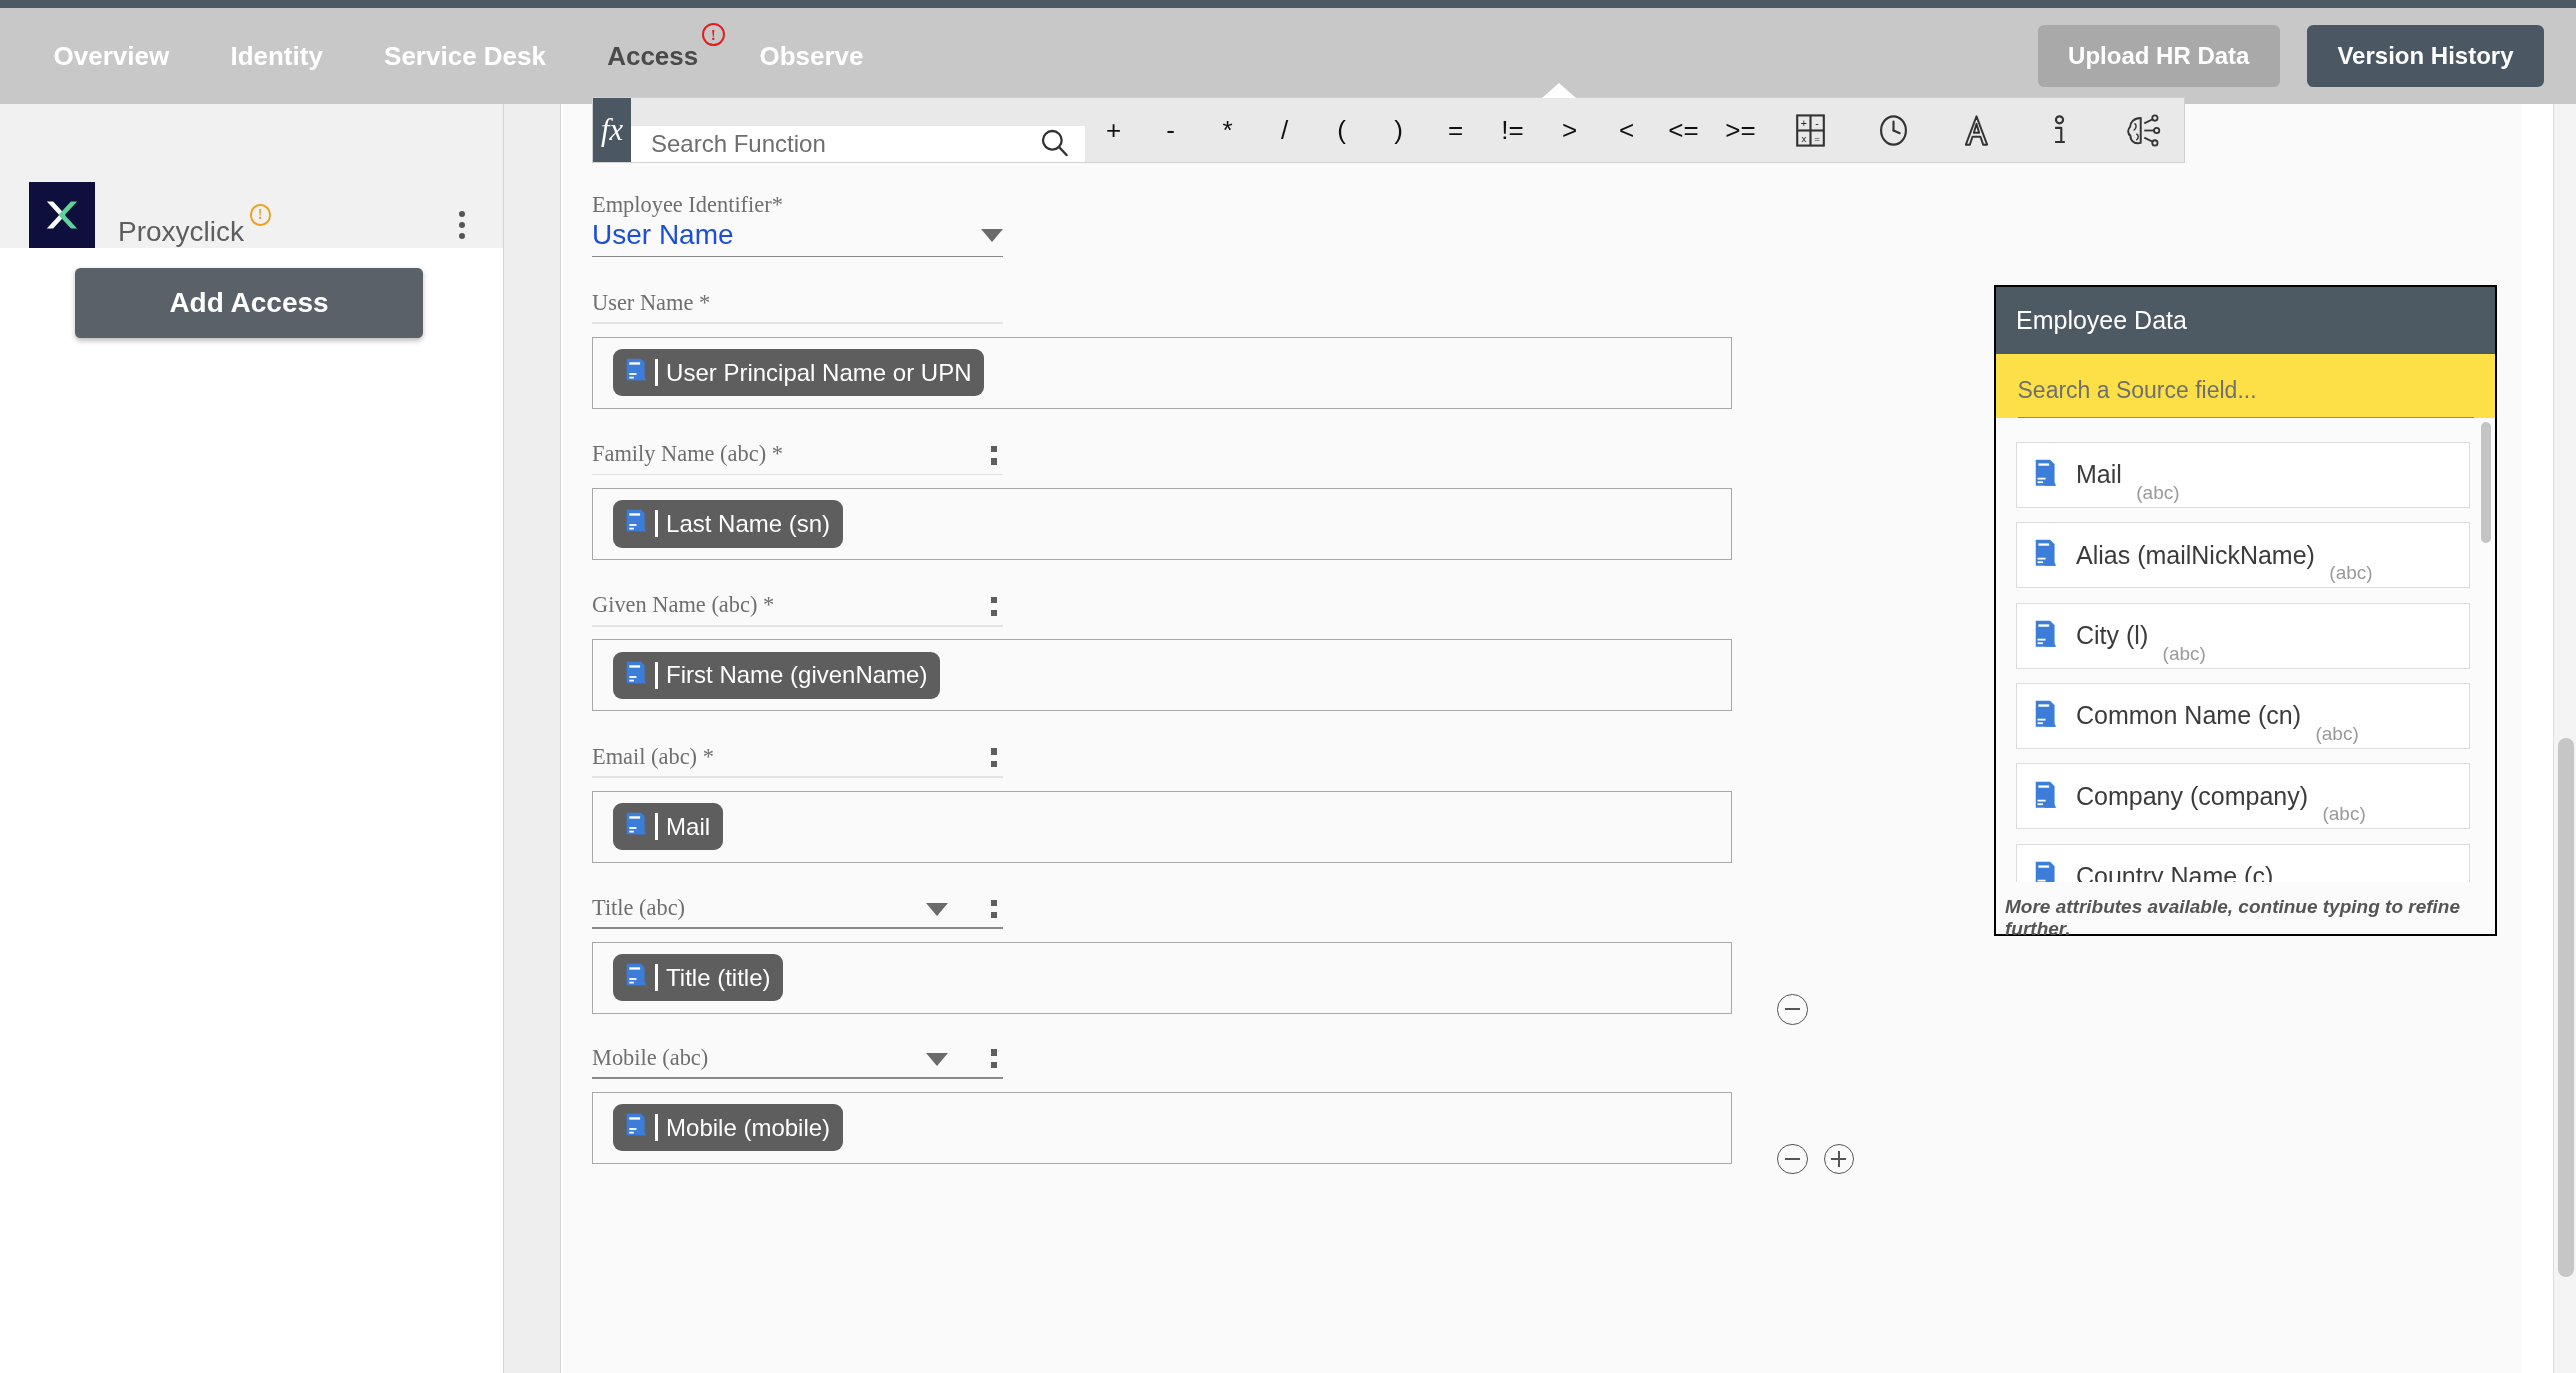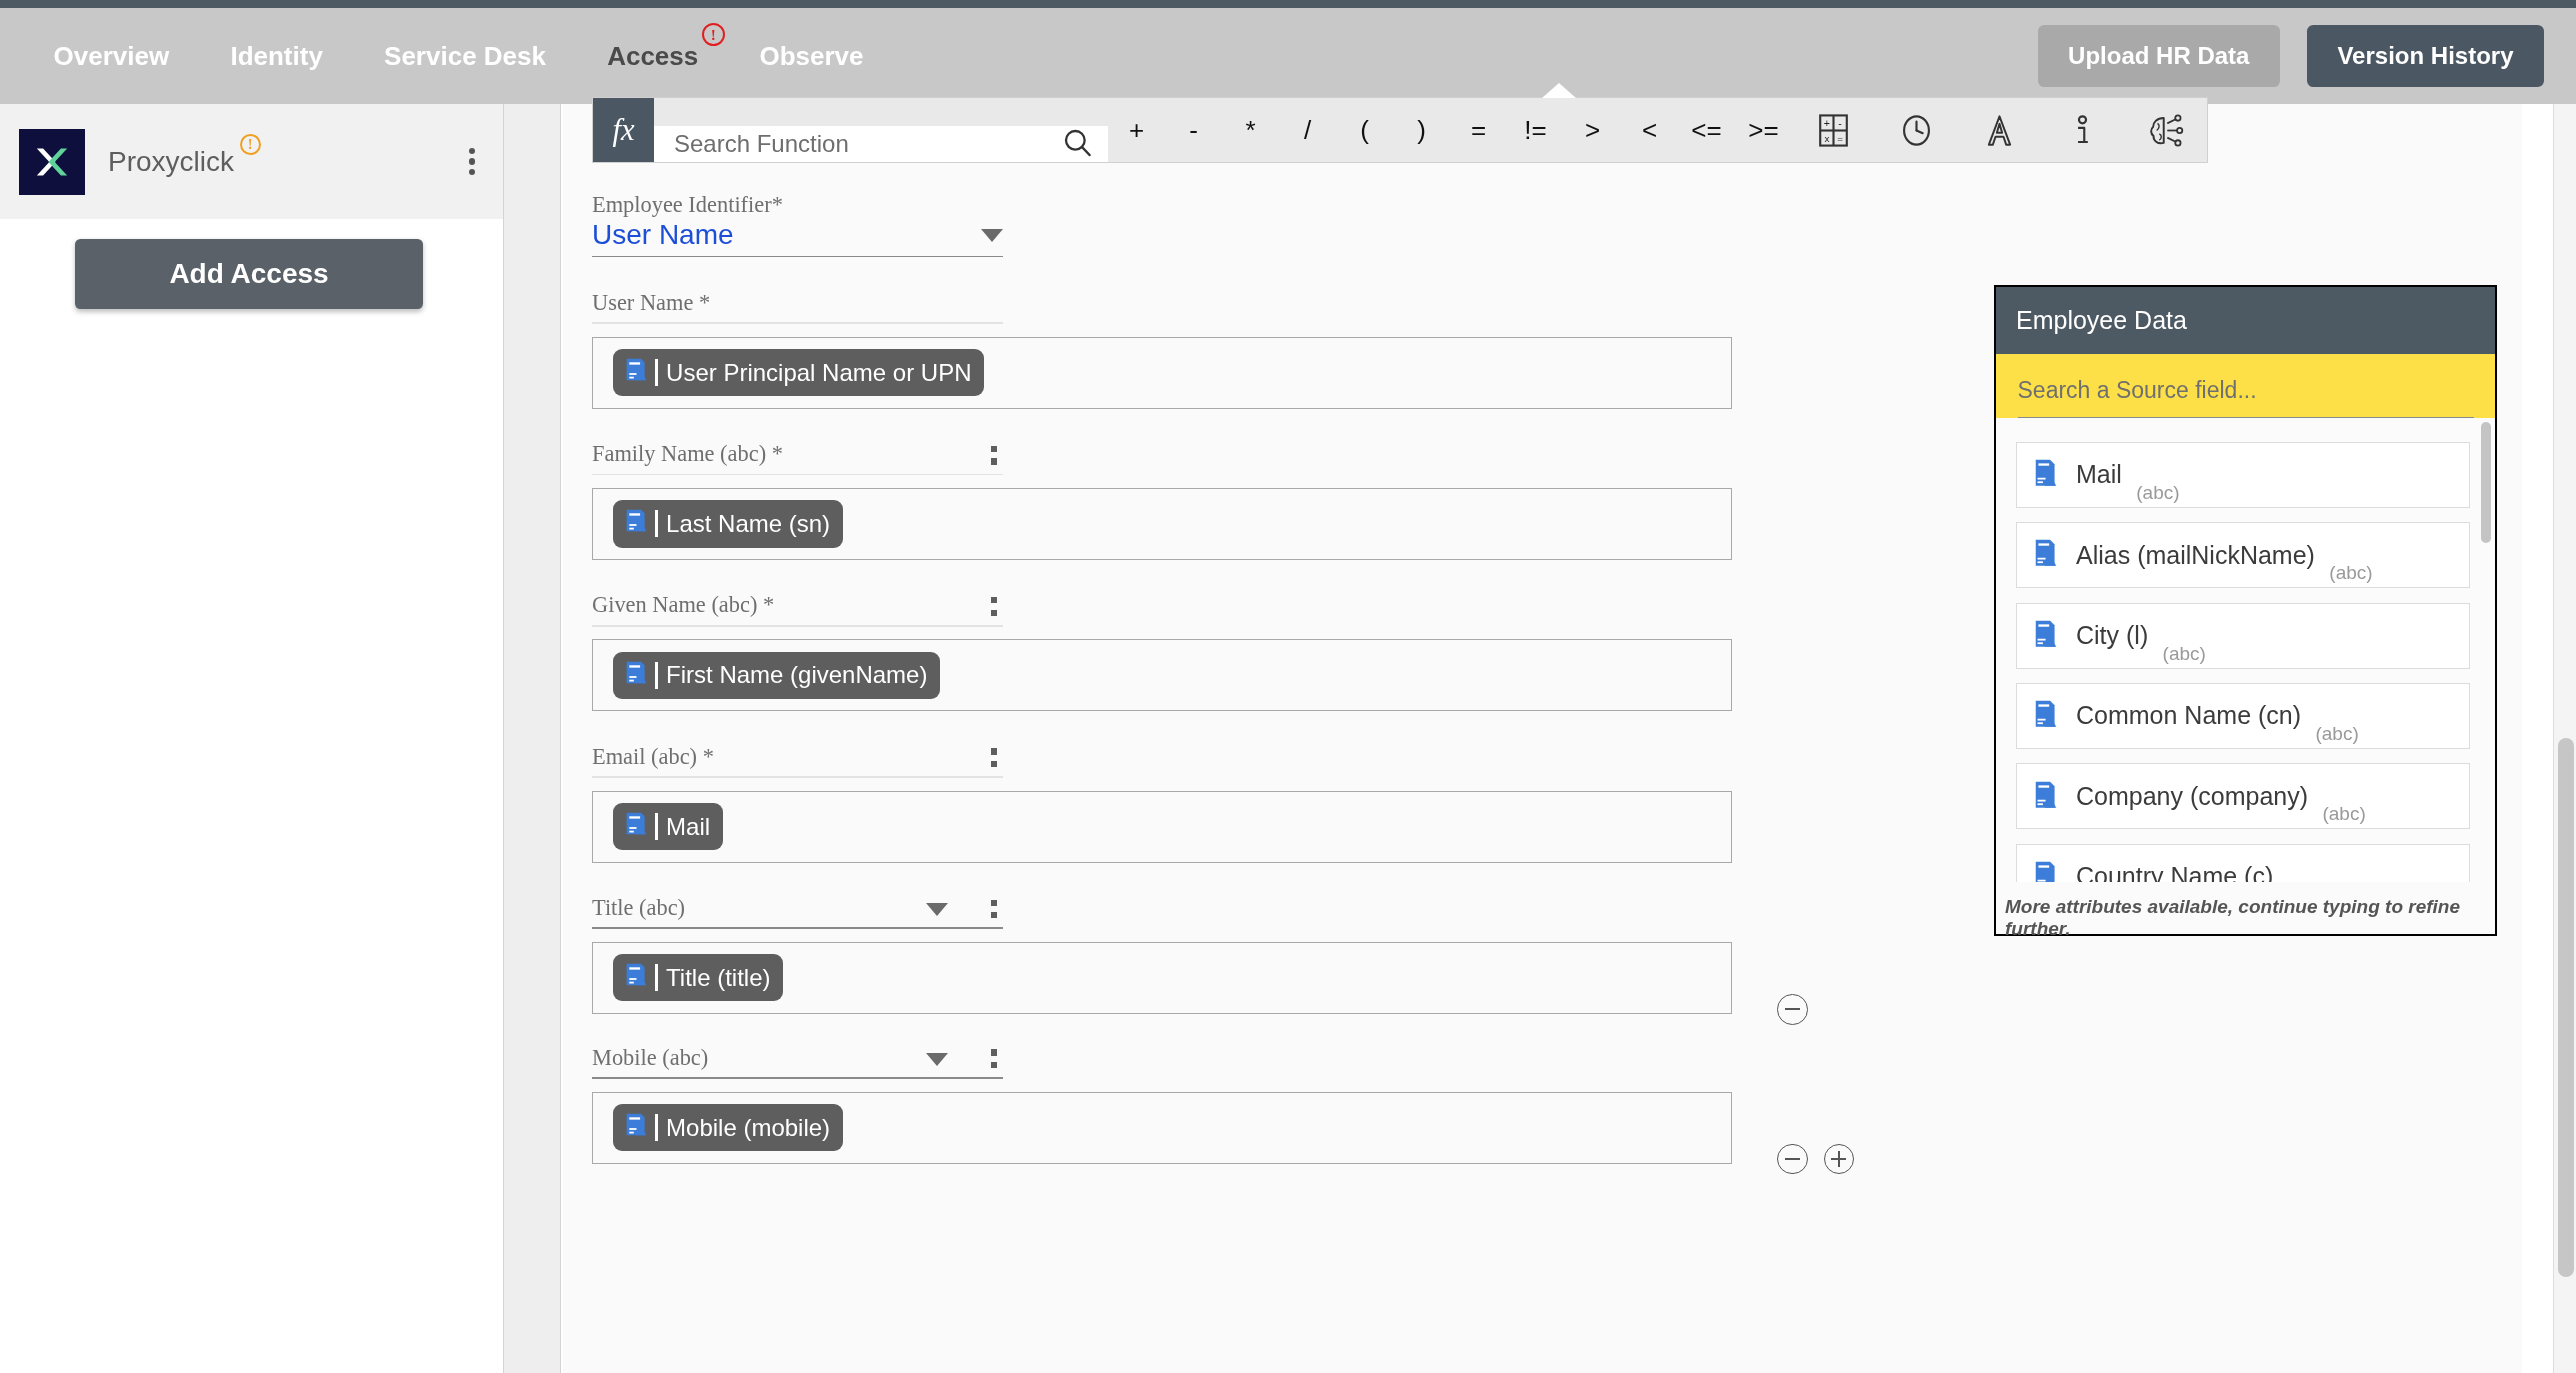--- a/index.html
+++ b/index.html
@@ -47,22 +47,22 @@
   }
   .btn-upload { background: #a9a9a9; margin-right: 27px; }
   .btn-version { background: #4b5863; }
 
   
   .sidebar {
     position: absolute; left: 0; top: 104px; width: 503px; height: 1269px;
     background: #ffffff;
   }
   .sidebar-card {
-    height: 115px; background: #f1f1f1;
-    display: flex; align-items: center; padding: 0 19px;
+    height: 144px; background: #f1f1f1;
+    display: flex; align-items: flex-end; padding: 0 29px;
   }
   .logo {
     width: 66px; height: 66px; background: #0e0f3d; flex: none;
     position: relative; overflow: hidden;
   }
   .logo svg { position: absolute; left: 0; top: 0; }
   .app-name-wrap { position: relative; margin-left: 23px; }
   .app-name { font-size: 28px; color: #5e5e5e; white-space: nowrap; }
   .warn-badge {
     position: absolute; top: -11.7px; right: -27px;
@@ -105,21 +105,21 @@
     background: #e9e9e9; border: 0.9px solid #d0d0d0;
     z-index: 20;
   }
   .fx-caret {
     position: absolute; left: 1542px; top: 83px;
     width: 0; height: 0; border-left: 17px solid transparent;
     border-right: 17px solid transparent; border-bottom: 15.3px solid #ffffff;
     z-index: 21;
   }
   .fx-btn {
-    width: 61px; background: #4b5863; color: #ffffff;
+    width: 38px; background: #4b5863; color: #ffffff;
     display: flex; align-items: center; justify-content: center;
     font-family: "Liberation Serif", serif; font-style: italic;
     font-size: 30.5px; cursor: pointer;
   }
   .fx-search {
     width: 454px; background: #ffffff;
     display: flex; align-items: center; padding: 0 14.4px 0 20px; margin-top: 28px;
   }
   .fx-search input {
     flex: 1; border: none; outline: none; background: transparent;

